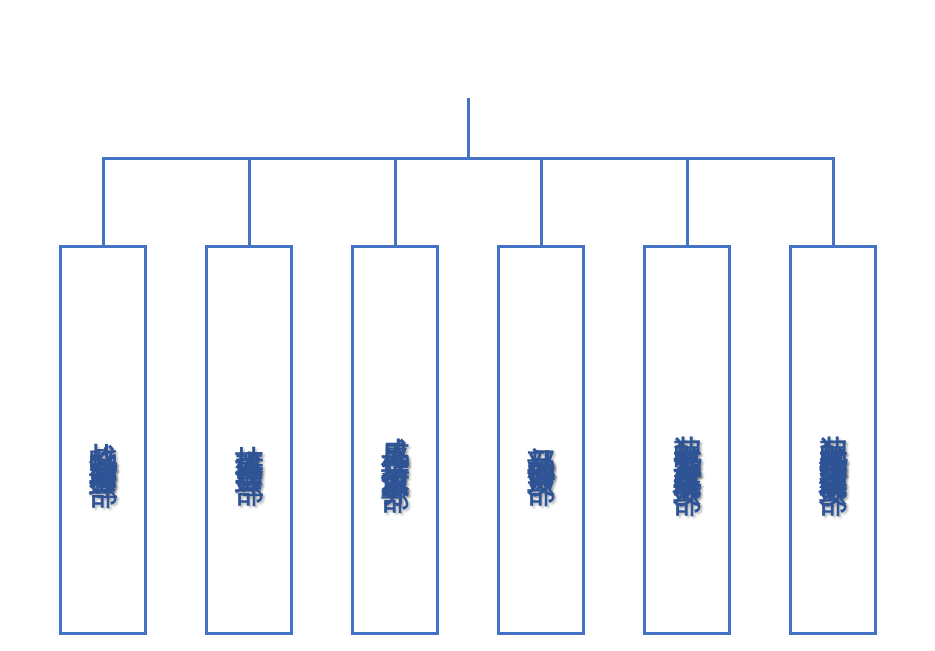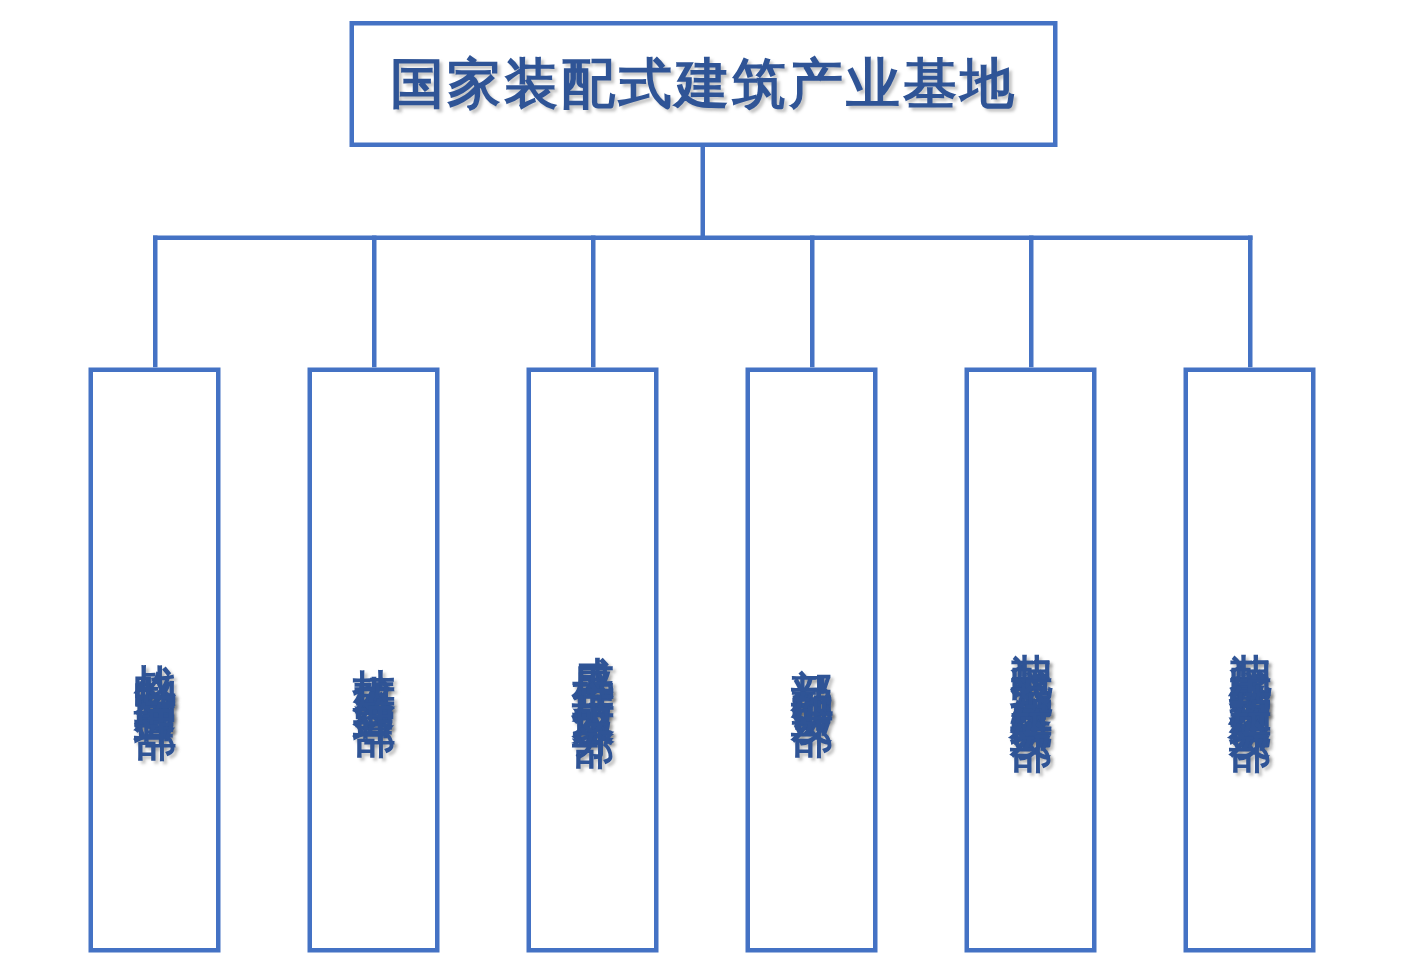--- a/index.html
+++ b/index.html
@@ -88,23 +88,20 @@
   .drop.c3 { left: 394px; }
   .drop.c4 { left: 540px; }
   .drop.c5 { left: 686px; }
   .drop.c6 { left: 832px; }
 </style>
 </head>
 <body>
 
 <div class="canvas">
 
-  <div class="node root-node">
-    <span class="root-label">国家装配式建筑产业基地</span>
-  </div>
 
   <div class="line stem"></div>
   <div class="line hbar"></div>
   <div class="line drop c1"></div>
   <div class="line drop c2"></div>
   <div class="line drop c3"></div>
   <div class="line drop c4"></div>
   <div class="line drop c5"></div>
   <div class="line drop c6"></div>
 

